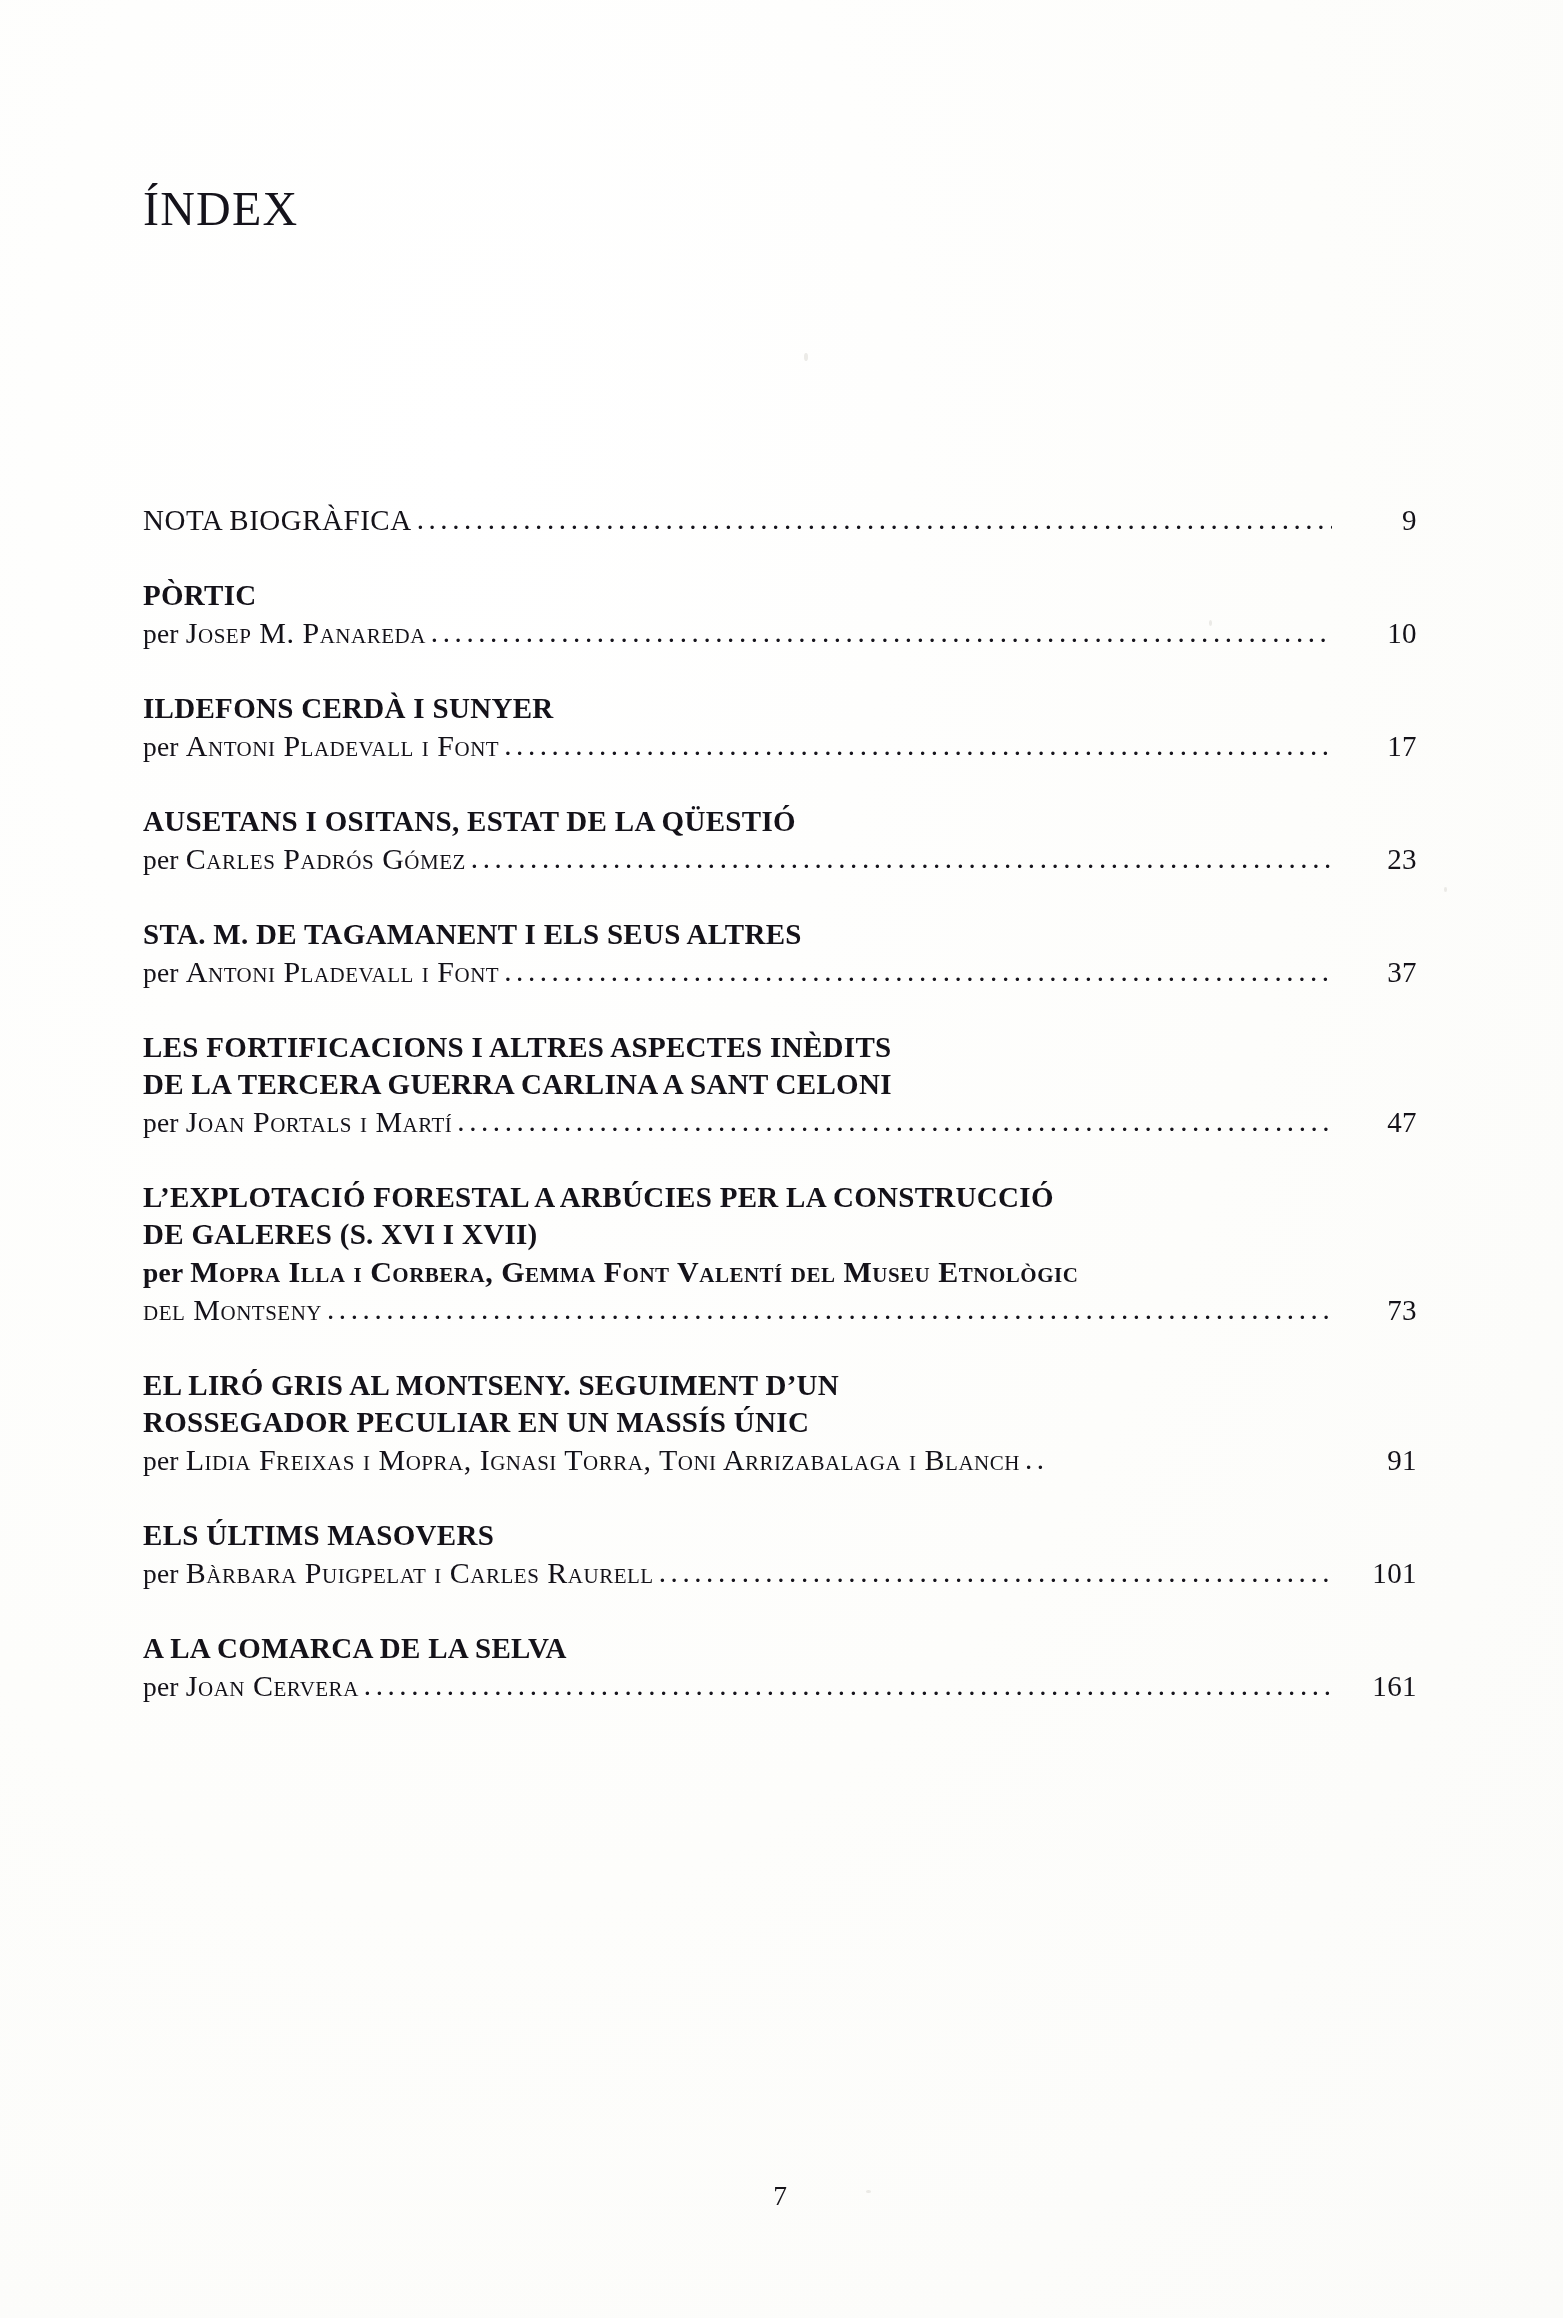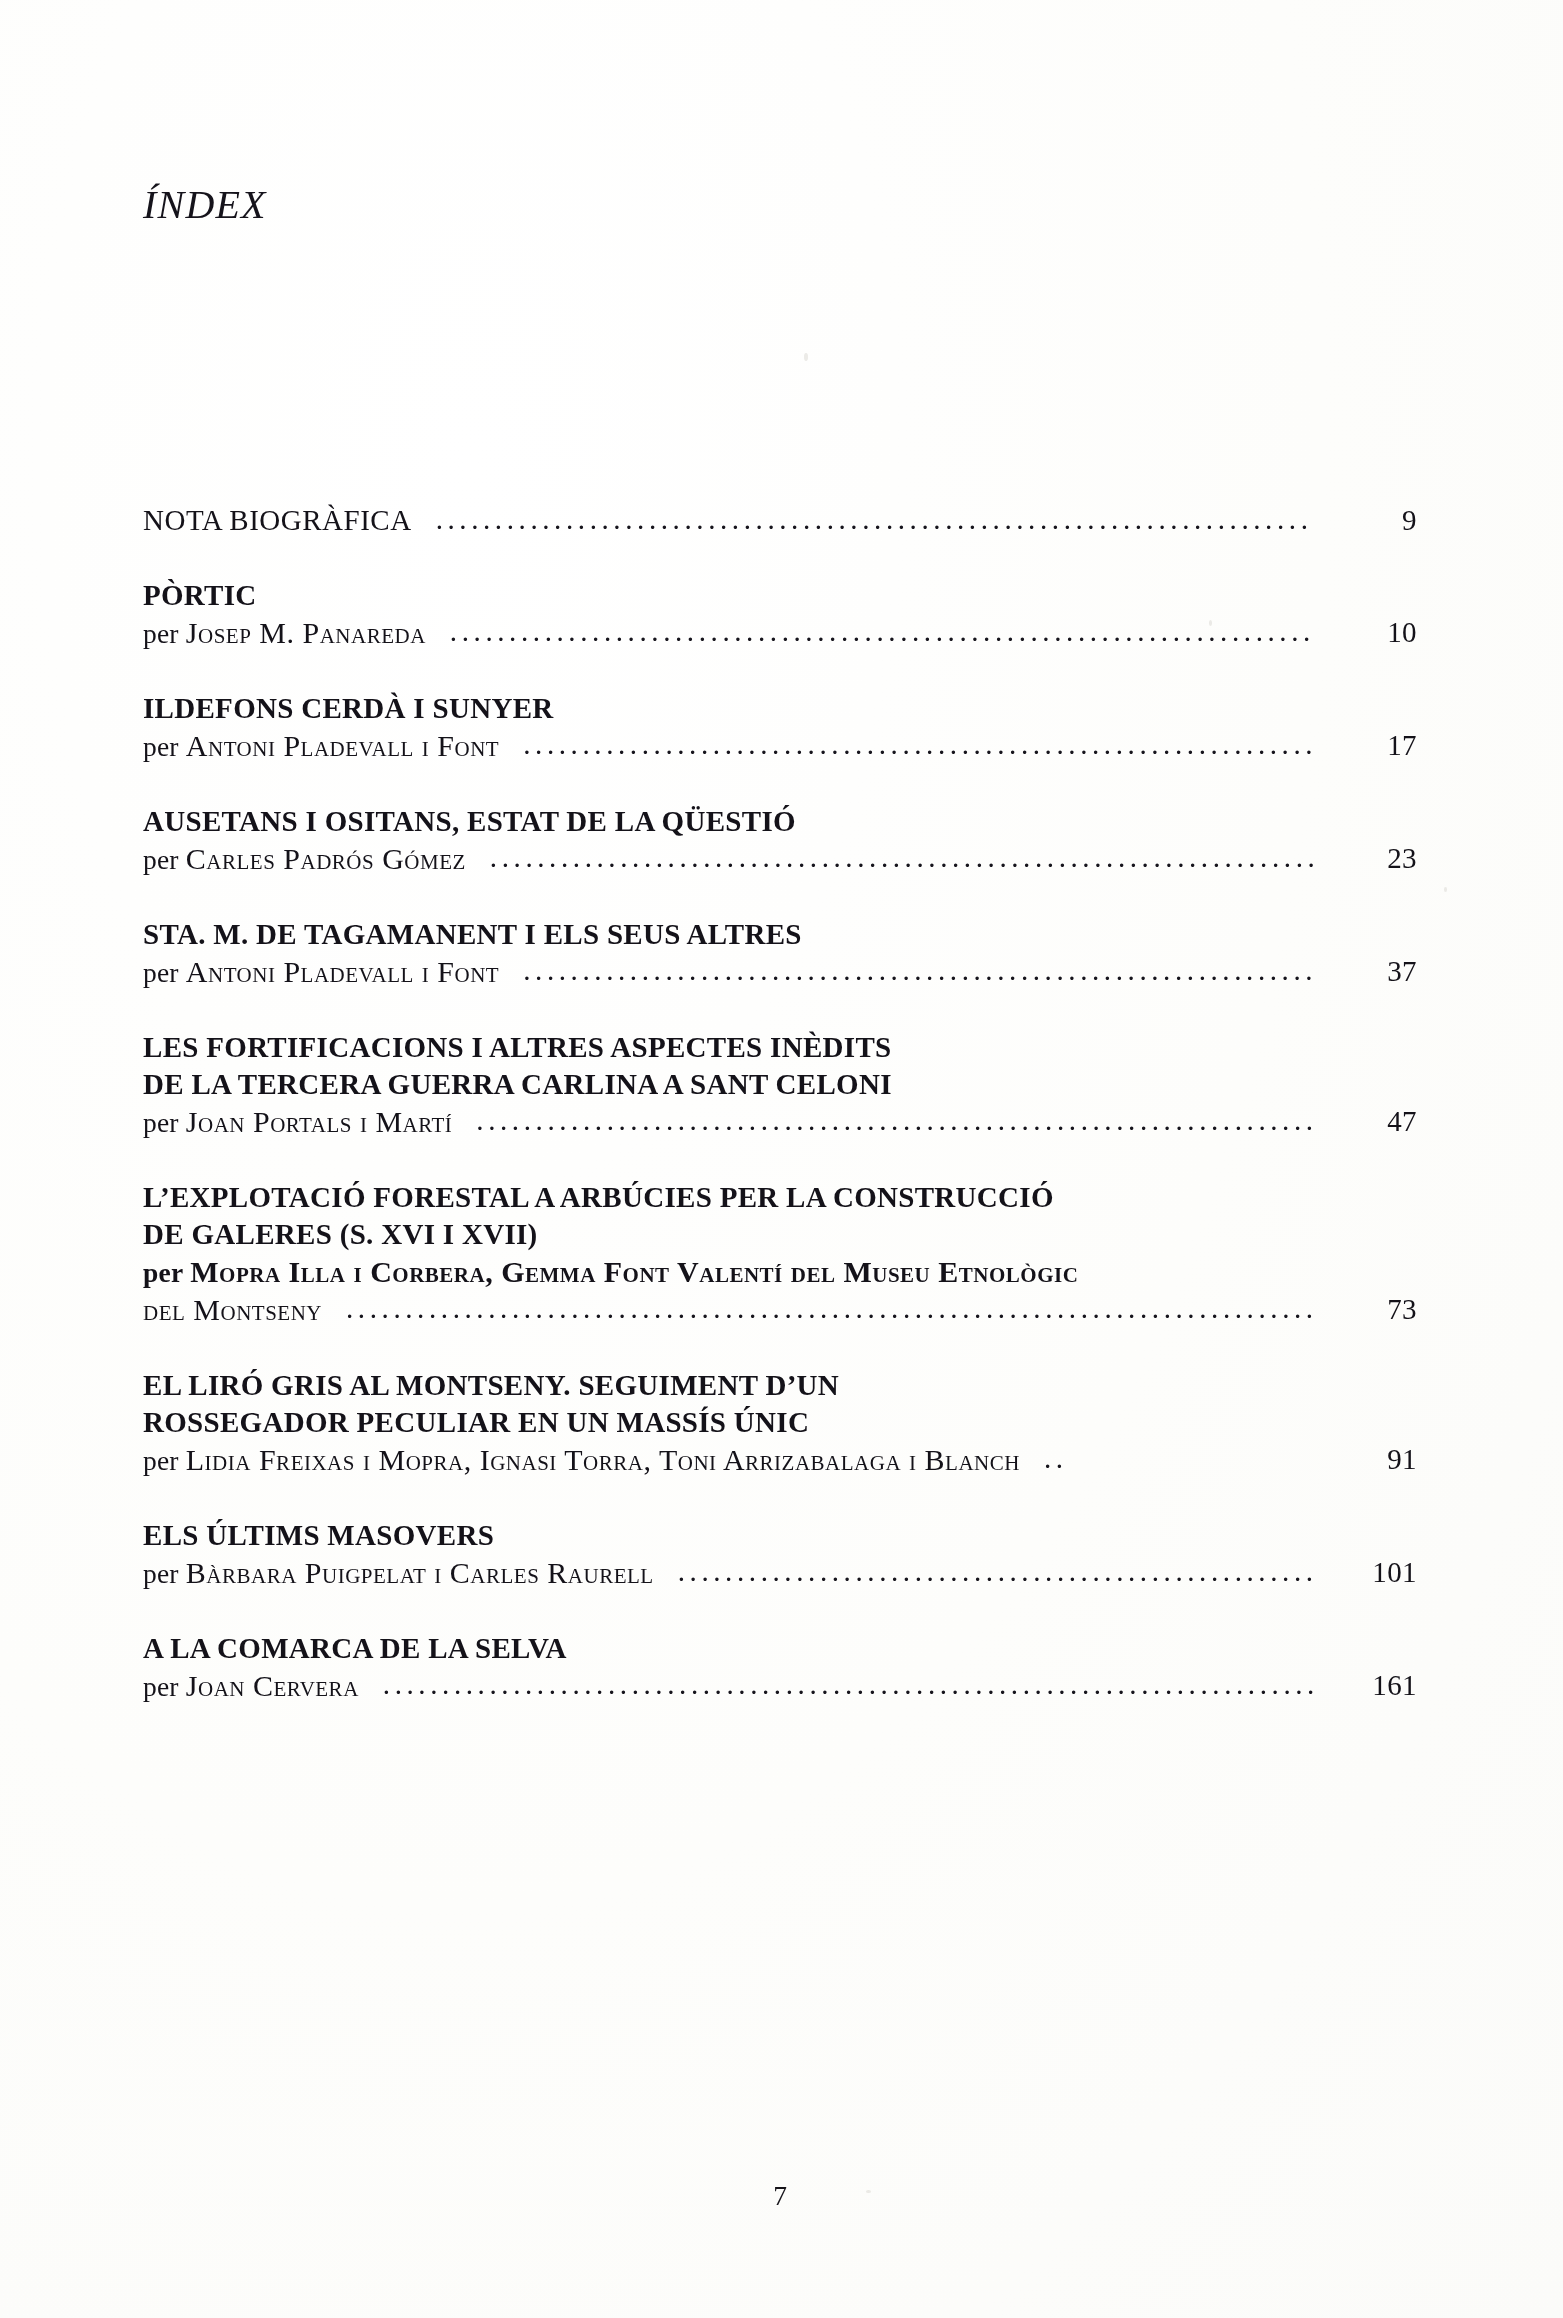--- a/index.html
+++ b/index.html
@@ -29,25 +29,24 @@
     left: 143px;
     top: 0;
     width: 1274px;
     height: 100%;
   }
 
   .doc-title {
     position: absolute;
     top: 181px;
     left: 0;
-    font-size: 40px;
+    font-size: 48px;
     letter-spacing: 1.2px;
     color: #15131b;
     white-space: nowrap;
-    font-style: italic;
   }
 
   .toc {
     position: absolute;
     top: 502px;
     left: 0;
     width: 1274px;
   }
 
   .toc-entry {
@@ -60,23 +59,22 @@
     line-height: 37px;
     letter-spacing: 0.3px;
     color: #141219;
     white-space: nowrap;
     font-weight: bold;
   }
 
   
   .leader-row {
     display: flex;
-    align-items: flex-start;
+    align-items: center;
     width: 1274px;
-    gap: 19px;
   }
 
   .leader-label {
     font-size: 29px;
     line-height: 37px;
     letter-spacing: 0.2px;
     color: #141219;
     white-space: nowrap;
     flex: 0 0 auto;
   }

